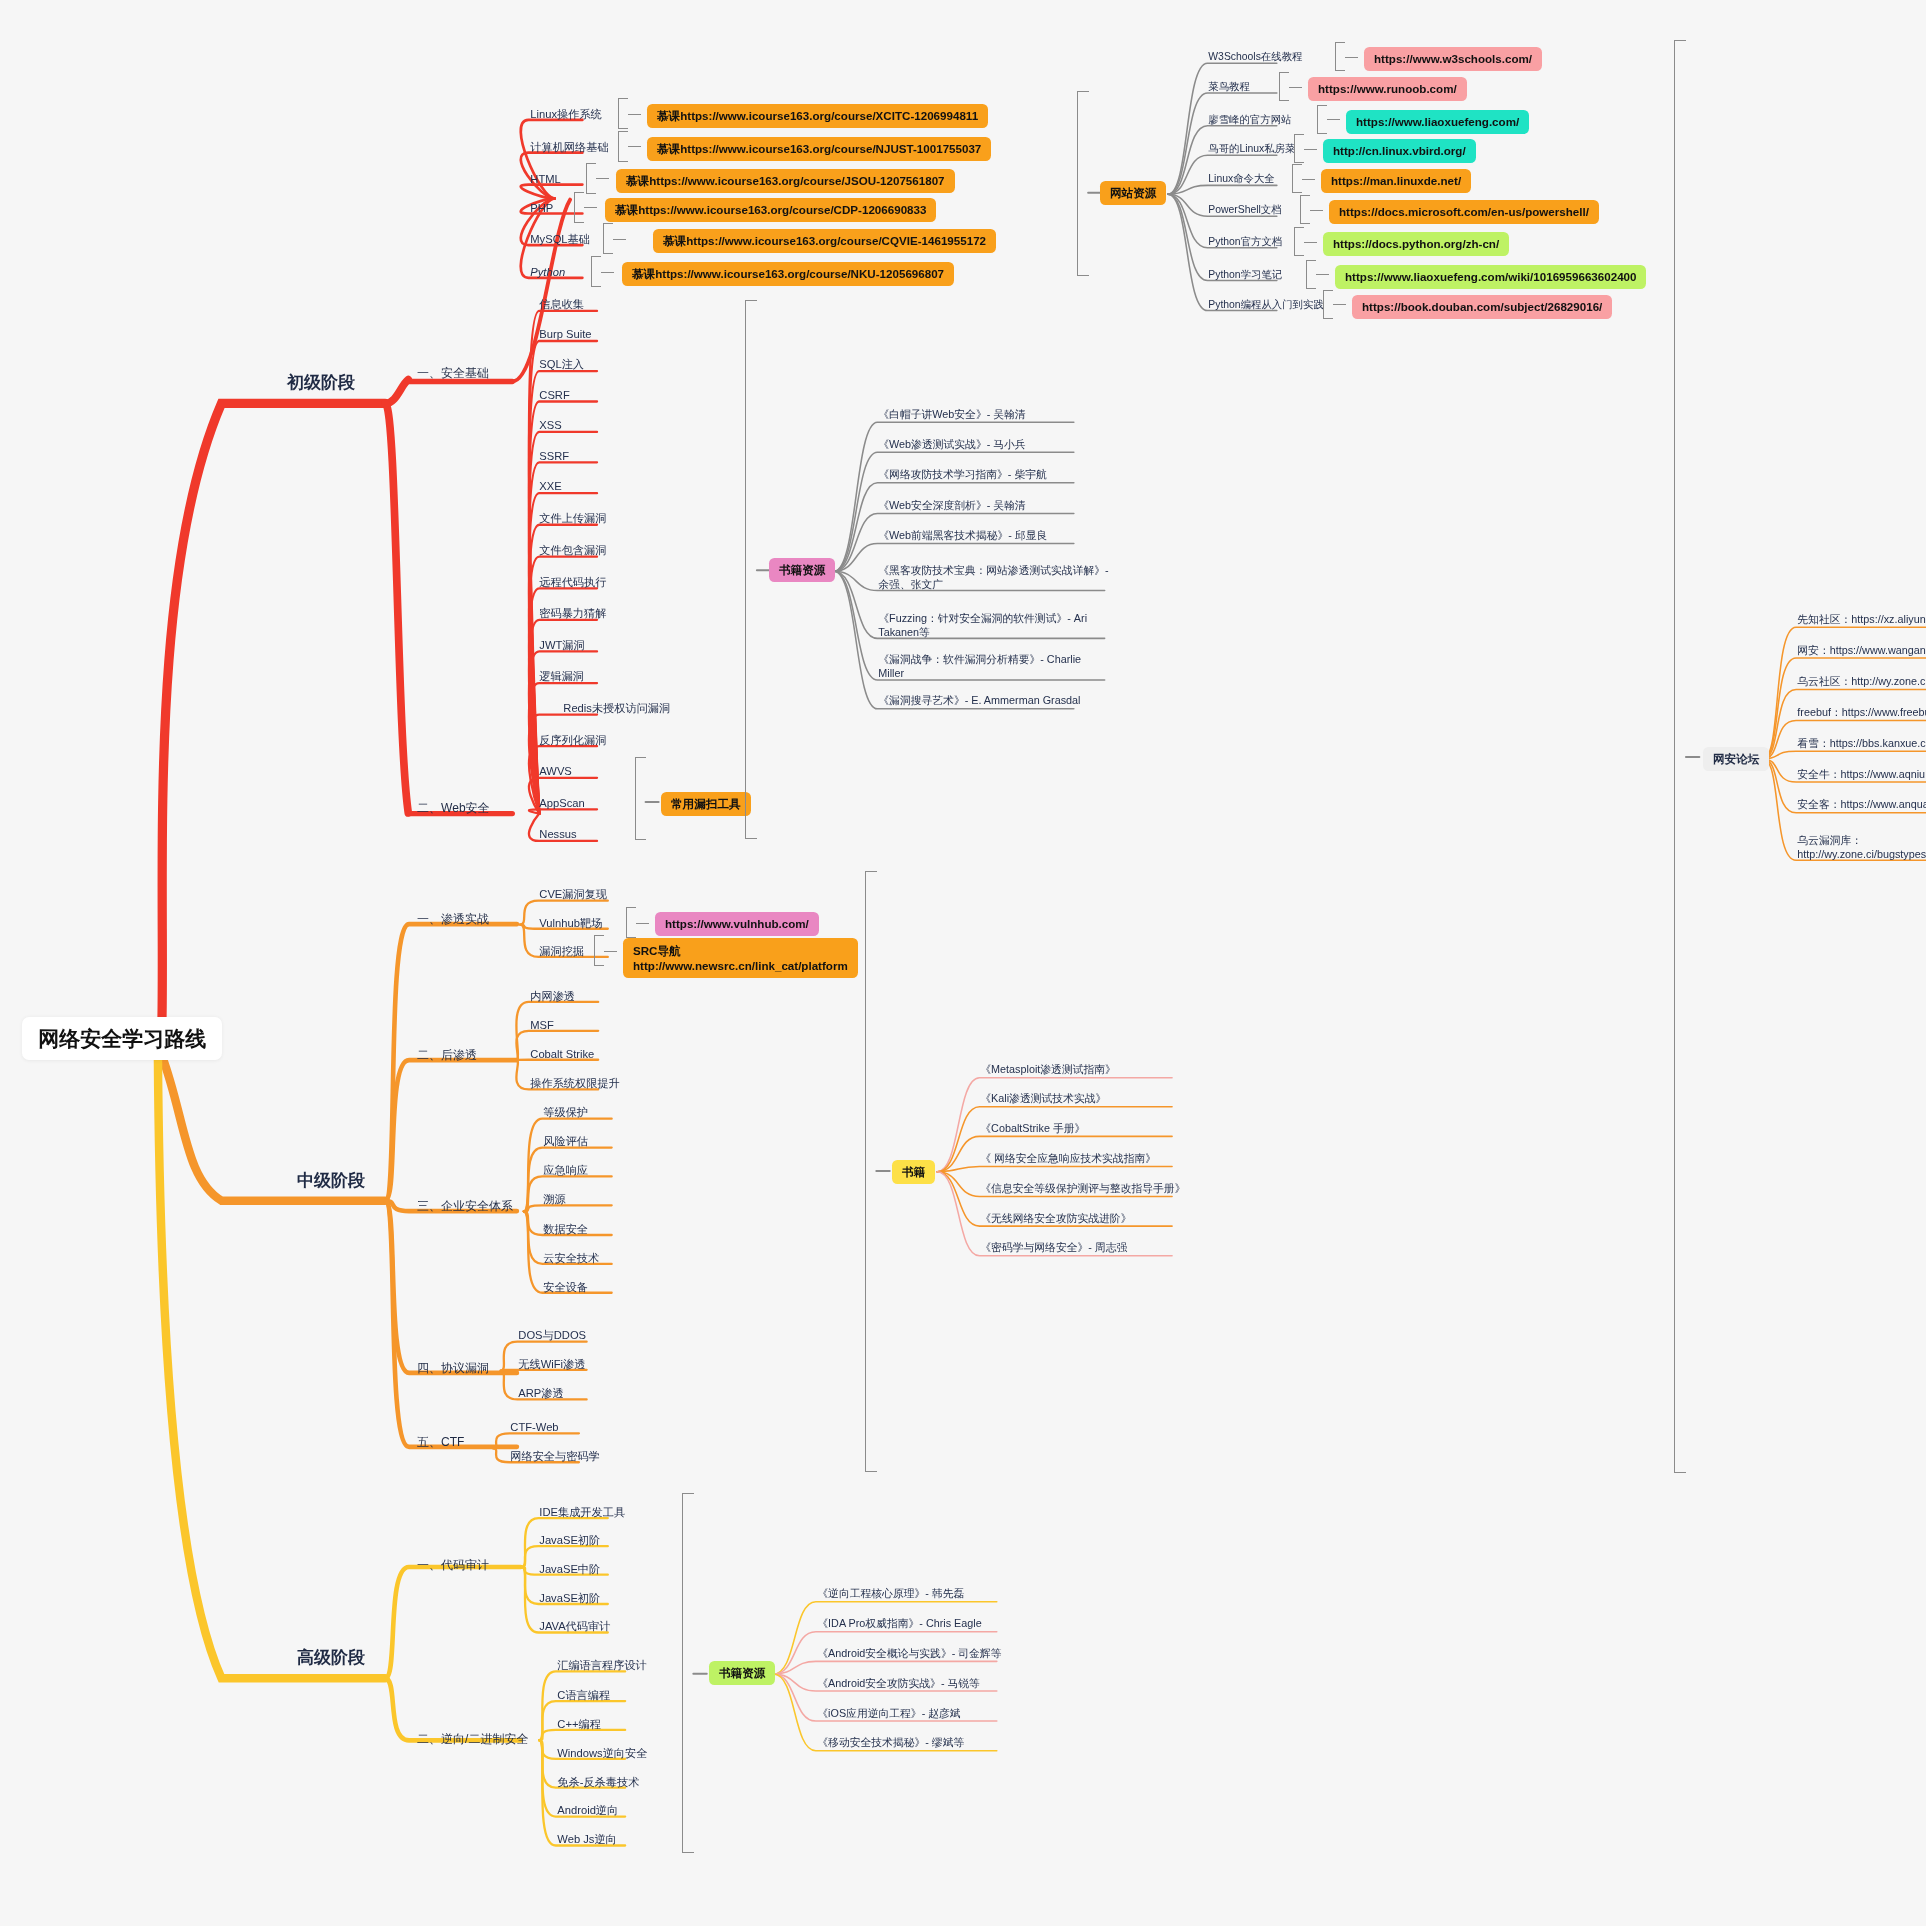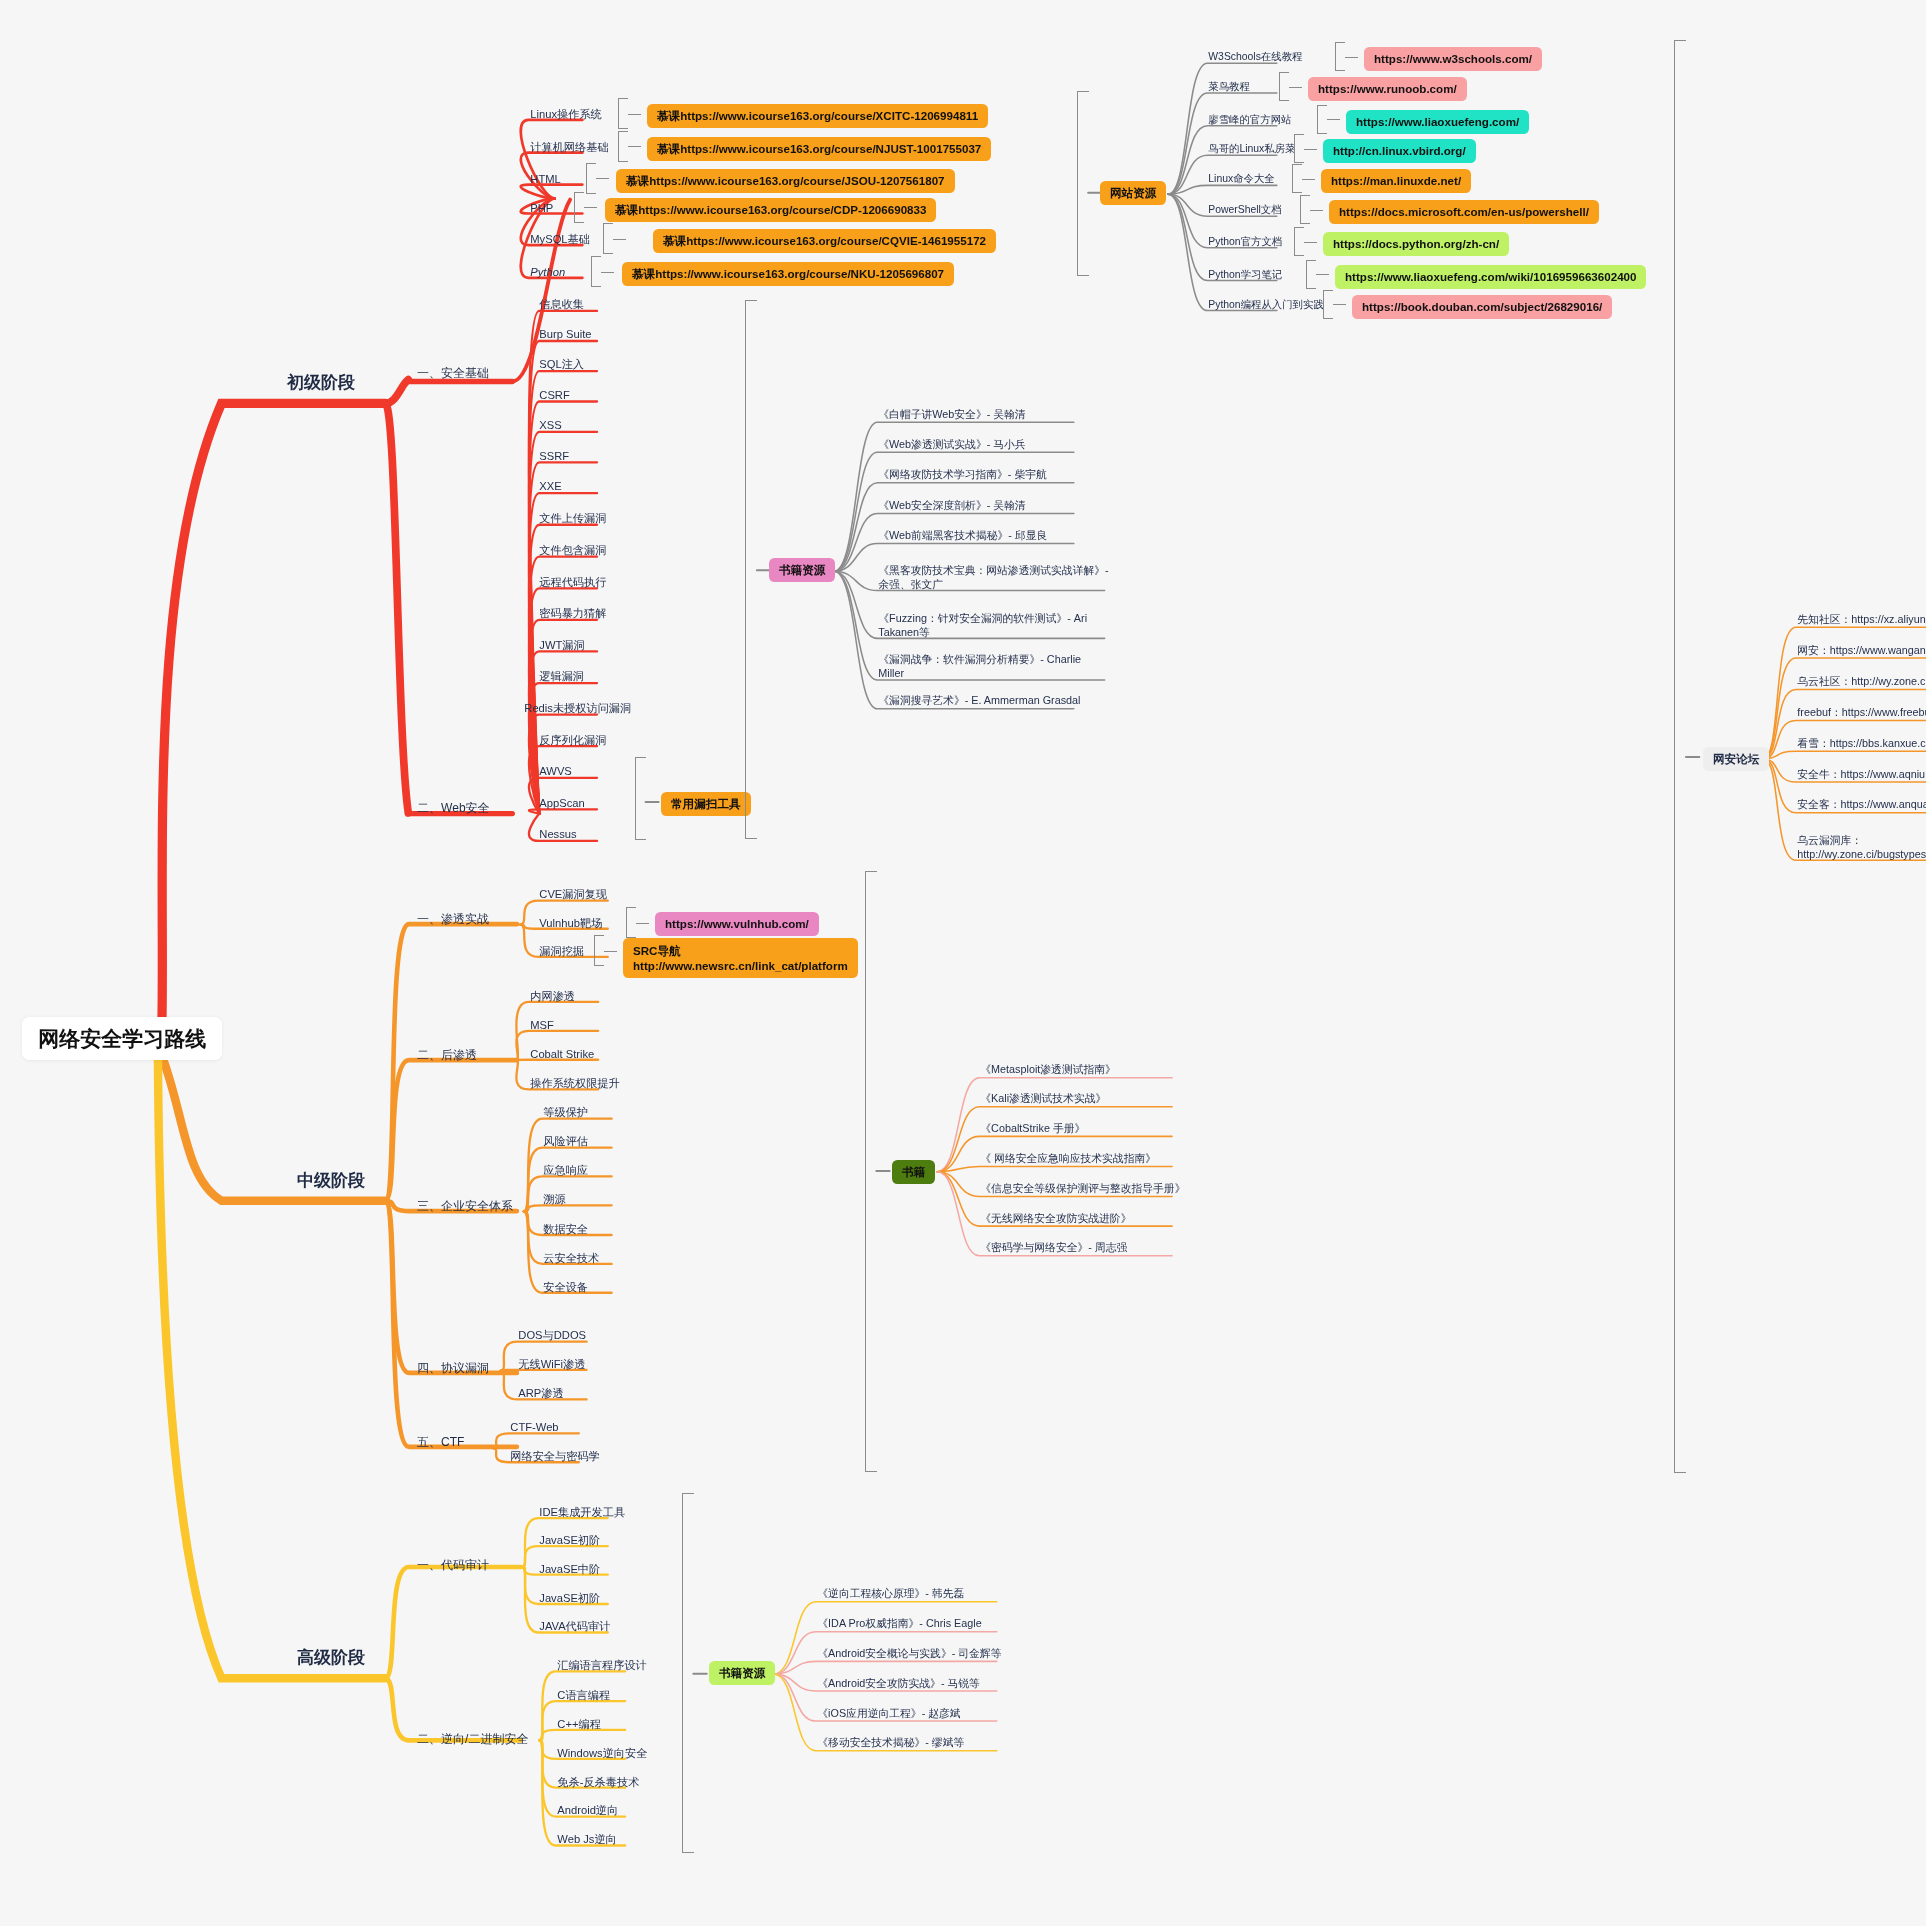--- a/index.html
+++ b/index.html
@@ -73,21 +73,21 @@
     font-weight: bold;
     color: #111111;
     white-space: nowrap;
   }
   .chip.multiline { white-space: normal; line-height: 1.3; }
   .chip-orange { background: #f9a01b; }
   .chip-pink   { background: #f9a0a3; }
   .chip-teal   { background: #1fe3c4; }
   .chip-blue   { background: #bef264; }
   .chip-magenta{ background: #e987c2; }
-  .chip-yellow { background: #4d7c0f; }
+  .chip-yellow { background: #fde047; }
   .chip-grey   { background: #eeeeee; color:#1f2a44; }
   .chip-label  { font-size: 11.6px; }
   
   .bracket {
     position: absolute;
     border-left: 1.9px solid #8b8b8b;
     border-top: 1.9px solid #8b8b8b;
     border-bottom: 1.9px solid #8b8b8b;
     width: 10px;
   }
@@ -296,21 +296,21 @@
       <div class="node leaf-node" style="left: 537px; top: 387px;">CSRF</div>
       <div class="node leaf-node" style="left: 537px; top: 417px;">XSS</div>
       <div class="node leaf-node" style="left: 537px; top: 448px;">SSRF</div>
       <div class="node leaf-node" style="left: 537px; top: 478px;">XXE</div>
       <div class="node leaf-node" style="left: 537px; top: 510px;">文件上传漏洞</div>
       <div class="node leaf-node" style="left: 537px; top: 542px;">文件包含漏洞</div>
       <div class="node leaf-node" style="left: 537px; top: 574px;">远程代码执行</div>
       <div class="node leaf-node" style="left: 537px; top: 605px;">密码暴力猜解</div>
       <div class="node leaf-node" style="left: 537px; top: 637px;">JWT漏洞</div>
       <div class="node leaf-node" style="left: 537px; top: 668px;">逻辑漏洞</div>
-      <div class="node leaf-node" style="left: 522px; top: 700px;">Redis未授权访问漏洞</div>
+      <div class="node leaf-node" style="left: 561px; top: 700px;">Redis未授权访问漏洞</div>
       <div class="node leaf-node" style="left: 537px; top: 732px;">反序列化漏洞</div>
       <div class="node leaf-node" style="left: 537px; top: 763px;">AWVS</div>
       <div class="node leaf-node" style="left: 537px; top: 795px;">AppScan</div>
       <div class="node leaf-node" style="left: 537px; top: 826px;">Nessus</div>
       <div class="bracket" style="left: 635px; top: 757px; height: 83px; width: 10.8px;"></div>
       <div class="node node" style="left: 661px; top: 792px;"><span class="chip chip-orange chip-label">常用漏扫工具</span></div>
       <div class="bracket" style="left: 745px; top: 300px; height: 539px; width: 11.6px;"></div>
       <div class="node node" style="left: 769px; top: 558px;"><span class="chip chip-magenta chip-label">书籍资源</span></div>
       <div class="node text-node" style="left: 876px; top: 407px;">《白帽子讲Web安全》- 吴翰清</div>
       <div class="node text-node" style="left: 876px; top: 437px;">《Web渗透测试实战》- 马小兵</div>

